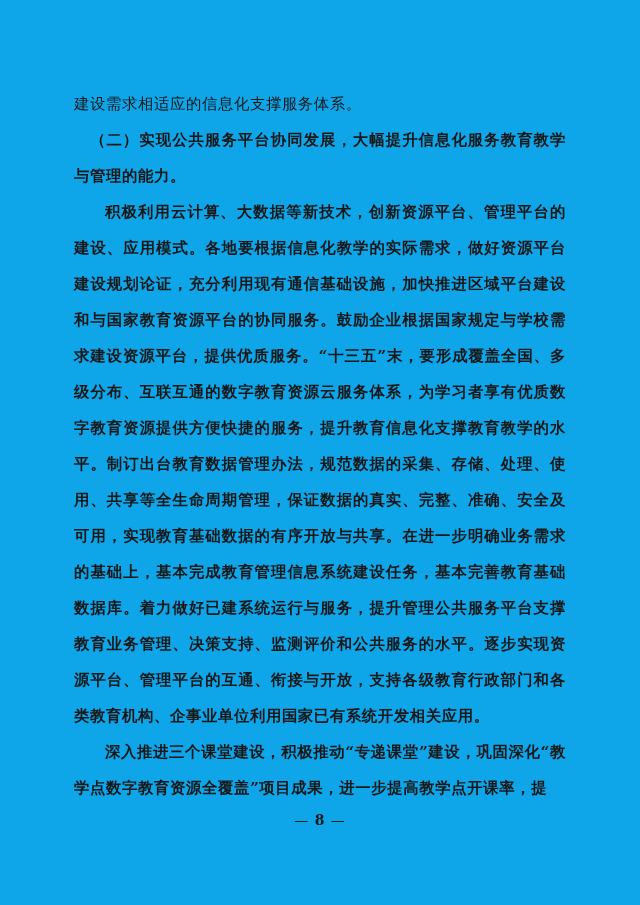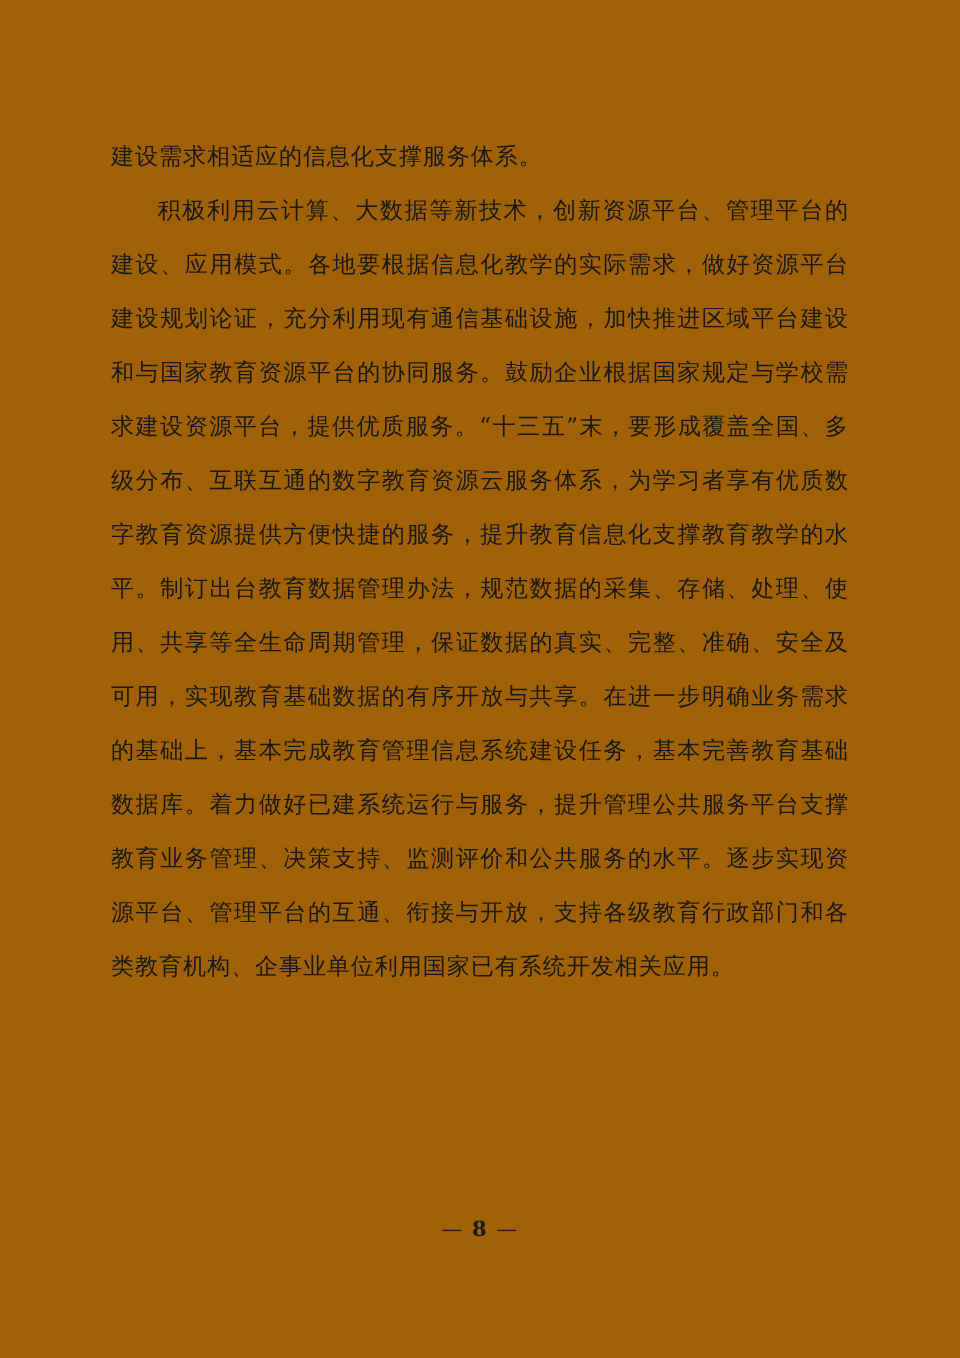--- a/index.html
+++ b/index.html
@@ -13,39 +13,40 @@
     font-family: "DejaVu Serif", "Liberation Serif", serif;
     color: #1a1a1a;
     position: relative;
     overflow: hidden;
   }
   .page {
     position: absolute;
     top: 0; left: 0;
     width: 640px;
     height: 905px;
-    background: #a16207;
+    background: #0ea5e9;
   }
   .content {
     position: absolute;
     left: 74px;
     top: 86px;
     width: 492px;
   }
   p {
     margin: 0;
     font-size: 15.4px;
     line-height: 36px;
     text-align: justify;
     text-justify: inter-ideograph;
     letter-spacing: 0.6px;
     color: #181818;
   }
   p.indent {
     text-indent: 31px;
+    font-weight: bold;
   }
   p.indent-paren {
     text-indent: 16px;
   }
   .bold {
     font-weight: bold;
   }
   .footer {
     position: absolute;
     left: 0;
@@ -63,24 +64,26 @@
 </style>
 </head>
 <body>
 
 <div class="page">
 
   <div class="content">
 
     <p class="">建设需求相适应的信息化支撑服务体系。</p>
 
+    <p class="indent-paren bold">（二）实现公共服务平台协同发展，大幅提升信息化服务教育教学与管理的能力。</p>
 
     <p class="indent">积极利用云计算、大数据等新技术，创新资源平台、管理平台的建设、应用模式。各地要根据信息化教学的实际需求，做好资源平台建设规划论证，充分利用现有通信基础设施，加快推进区域平台建设和与国家教育资源平台的协同服务。鼓励企业根据国家规定与学校需求建设资源平台，提供优质服务。“十三五”末，要形成覆盖全国、多级分布、互联互通的数字教育资源云服务体系，为学习者享有优质数字教育资源提供方便快捷的服务，提升教育信息化支撑教育教学的水平。制订出台教育数据管理办法，规范数据的采集、存储、处理、使用、共享等全生命周期管理，保证数据的真实、完整、准确、安全及可用，实现教育基础数据的有序开放与共享。在进一步明确业务需求的基础上，基本完成教育管理信息系统建设任务，基本完善教育基础数据库。着力做好已建系统运行与服务，提升管理公共服务平台支撑教育业务管理、决策支持、监测评价和公共服务的水平。逐步实现资源平台、管理平台的互通、衔接与开放，支持各级教育行政部门和各类教育机构、企事业单位利用国家已有系统开发相关应用。</p>
 
 
+    <p class="indent">深入推进三个课堂建设，积极推动“专递课堂”建设，巩固深化“教学点数字教育资源全覆盖”项目成果，进一步提高教学点开课率，提</p>
 
   </div>
 
   <div class="footer">
     <span>—</span>
     <span class="pagenum">8</span>
     <span>—</span>
   </div>
 
 </div>

